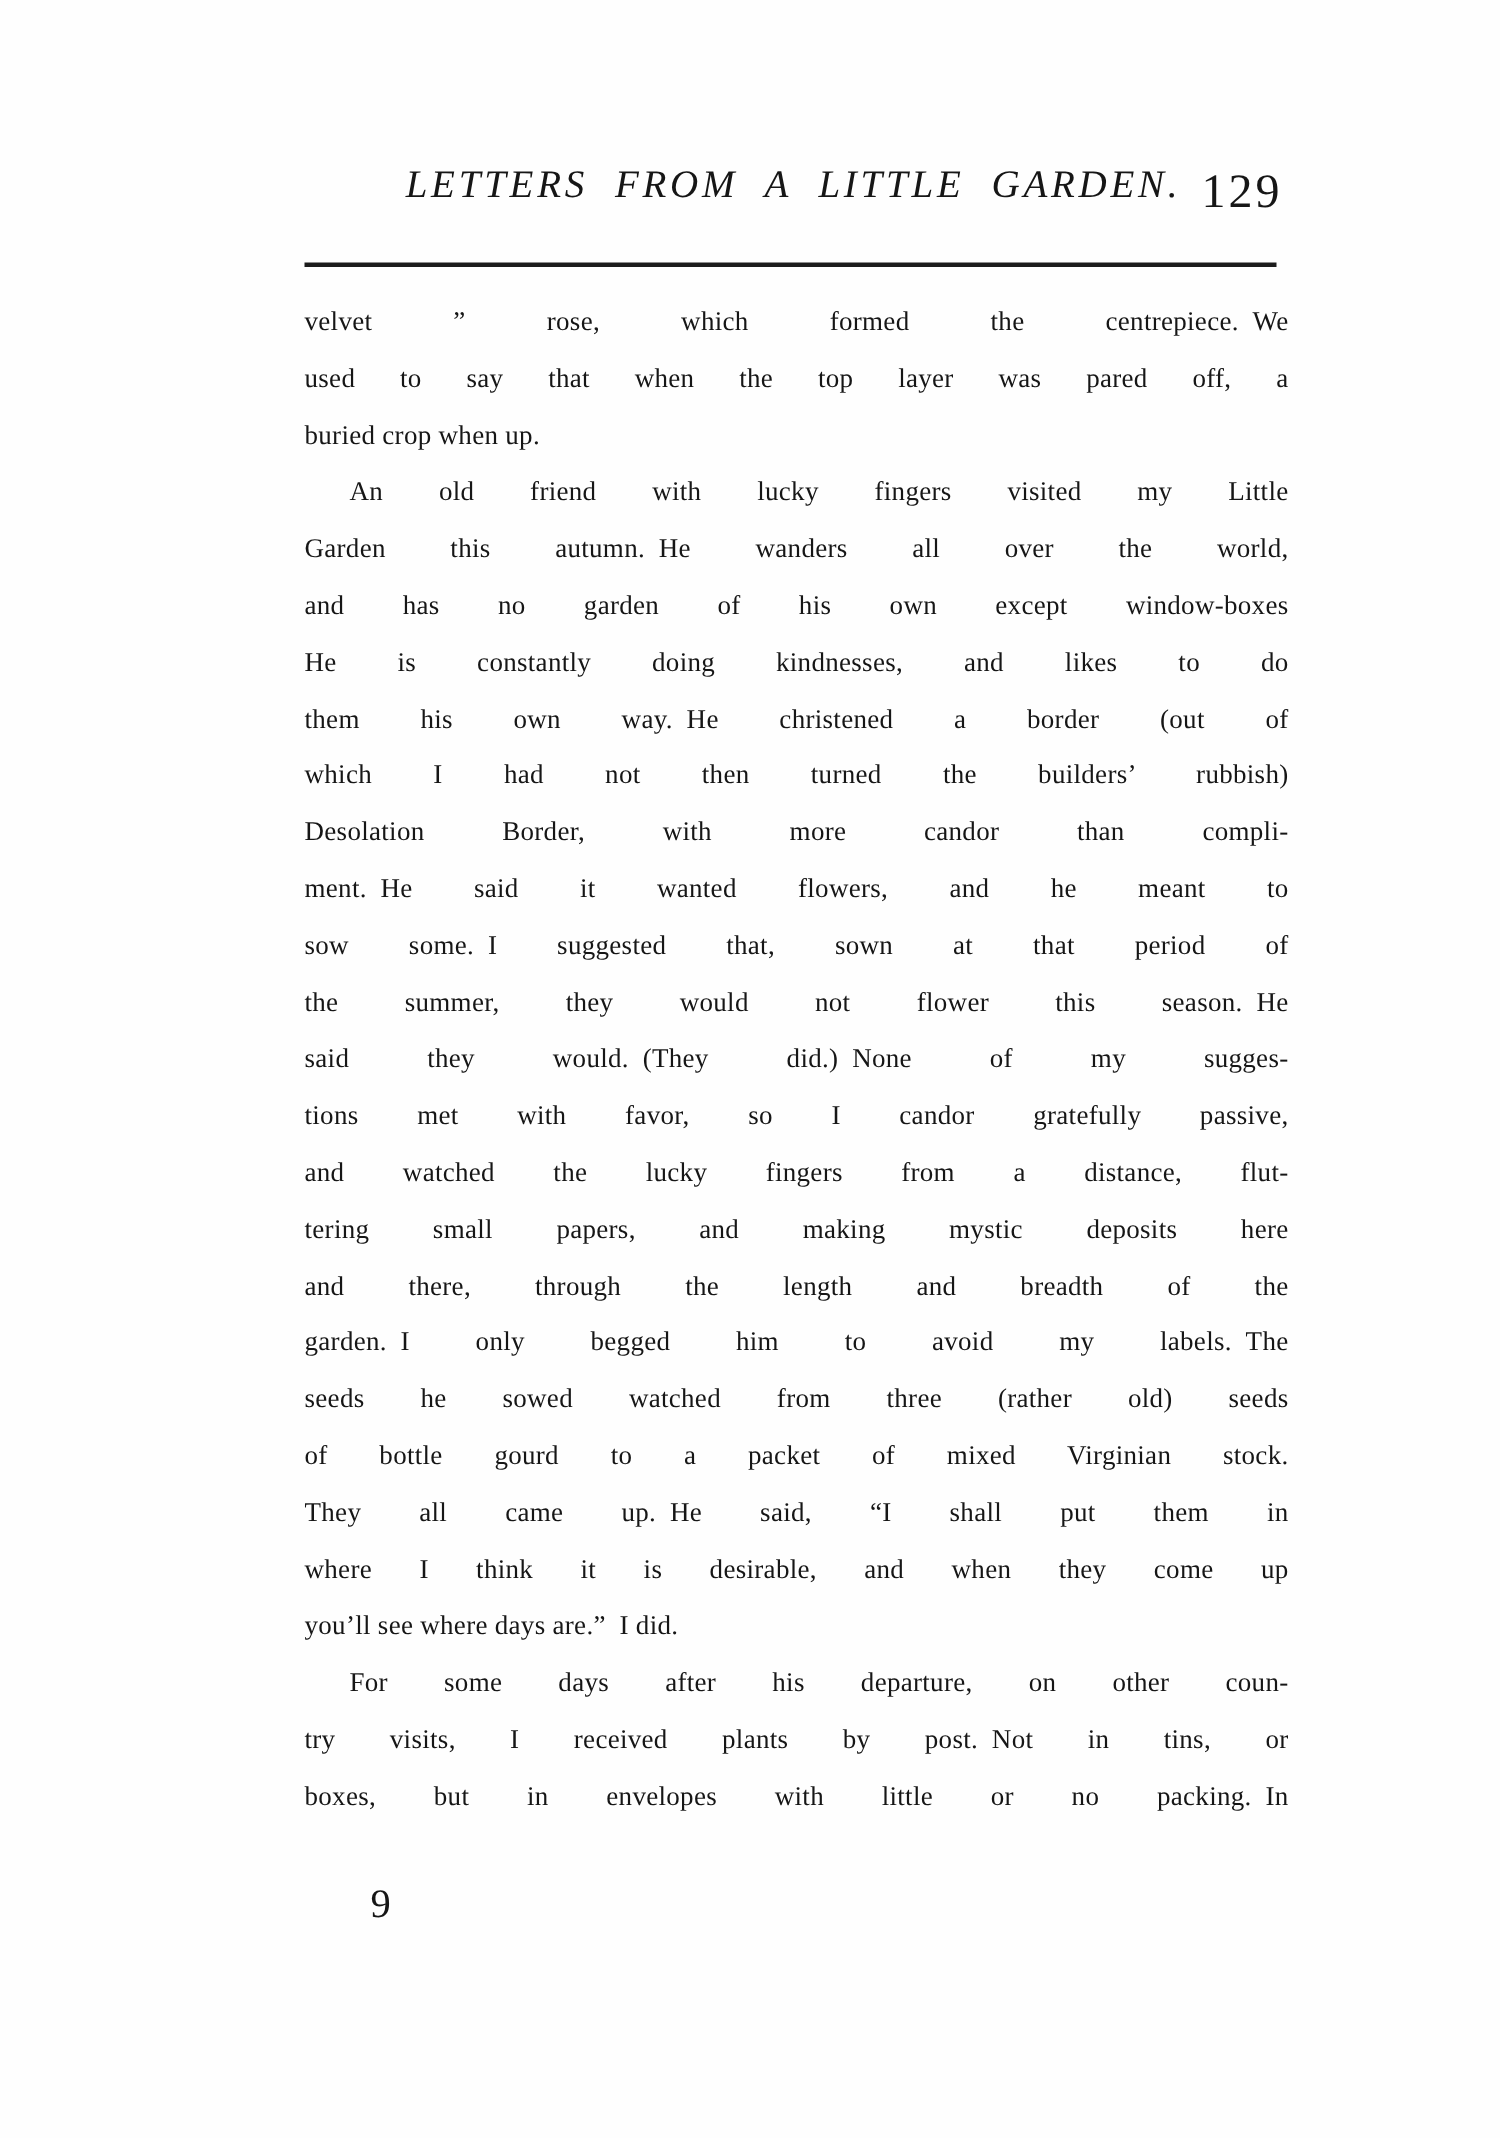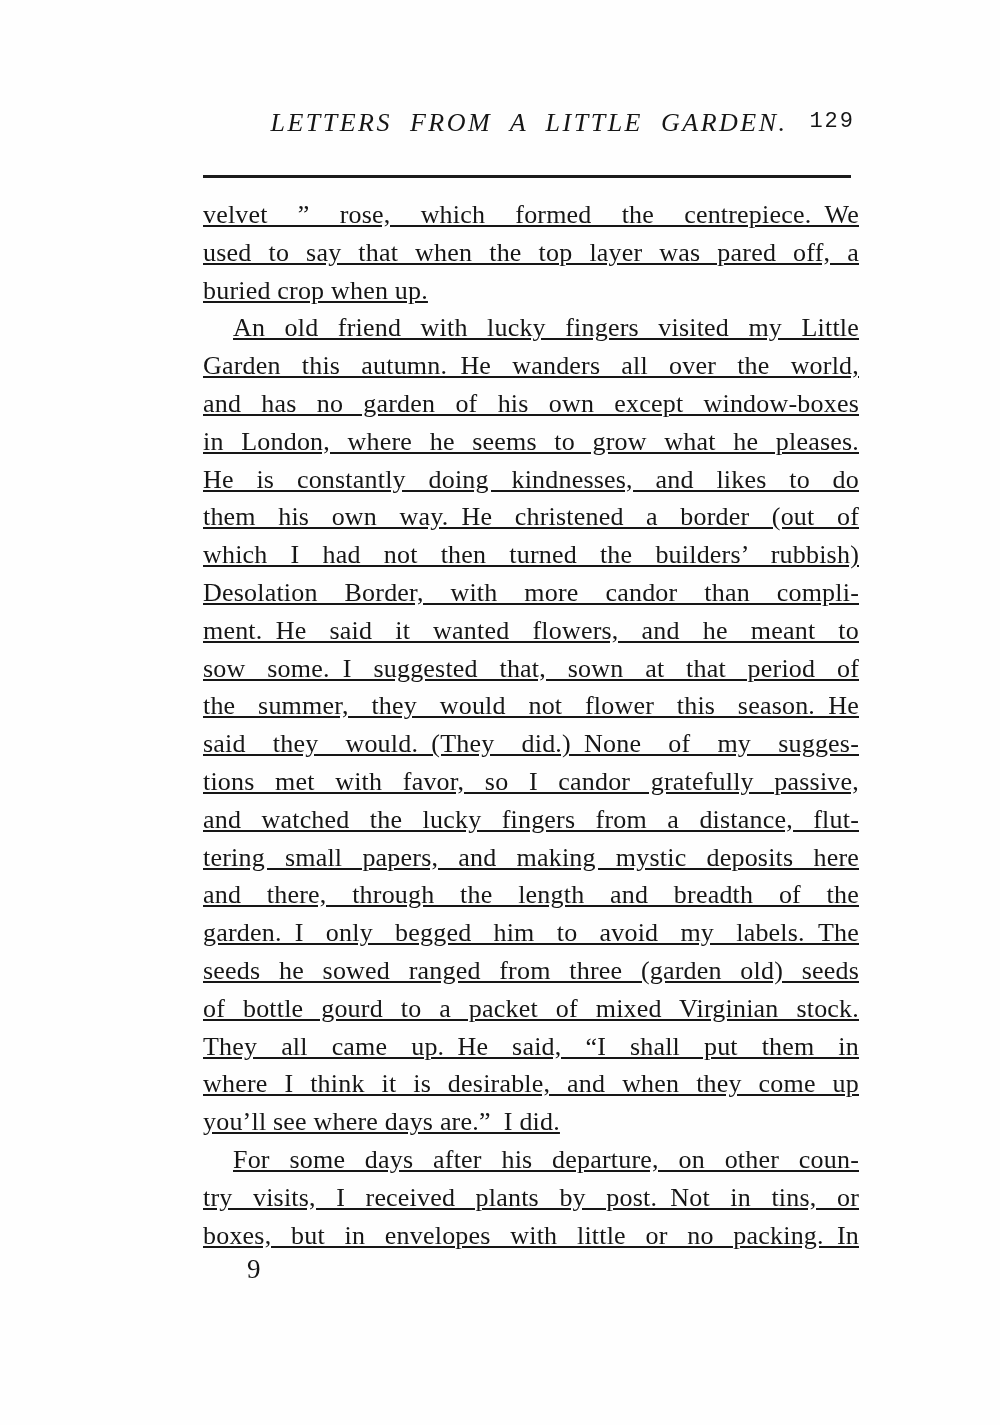--- a/index.html
+++ b/index.html
@@ -29,46 +29,44 @@
     font-size: 26px;
     letter-spacing: 2.5px;
     word-spacing: 9px;
     white-space: nowrap;
   }
   .page-number {
     position: absolute;
     right: 0;
     top: 1px;
     font-style: normal;
-    font-size: 22px;
+    font-size: 32px;
     letter-spacing: 2px;
     font-feature-settings: "onum";
-    font-family: Liberation Mono, monospace;
   }
   .rule {
     position: absolute;
     left: 203px;
     top: 175px;
     width: 648px;
     height: 3px;
     background: #1c1c1c;
   }
   .text-block {
     position: absolute;
     left: 203px;
     top: 196px;
     width: 656px;
   }
   .line {
-    font-size: 26px;
+    font-size: 18px;
     line-height: 37.8px;
     text-align: justify;
     text-align-last: justify;
     letter-spacing: 0.2px;
-    text-decoration: underline;
   }
   .line.indent {
     text-indent: 30px;
   }
   .line.para-end {
     text-align-last: left;
   }
   .signature {
     position: absolute;
     left: 247px;
@@ -88,35 +86,34 @@
 
   <div class="rule"></div>
 
   <div class="text-block">
     <div class="line">velvet ” rose, which formed the centrepiece. We</div>
     <div class="line">used to say that when the top layer was pared off, a</div>
     <div class="line para-end">buried crop when up.</div>
     <div class="line indent">An old friend with lucky fingers visited my Little</div>
     <div class="line">Garden this autumn. He wanders all over the world,</div>
     <div class="line">and has no garden of his own except window-boxes</div>
-    <div class="line">in London, where he seems to grow what he pleases.</div>
     <div class="line">He is constantly doing kindnesses, and likes to do</div>
     <div class="line">them his own way. He christened a border (out of</div>
     <div class="line">which I had not then turned the builders’ rubbish)</div>
     <div class="line">Desolation Border, with more candor than compli-</div>
     <div class="line">ment. He said it wanted flowers, and he meant to</div>
     <div class="line">sow some. I suggested that, sown at that period of</div>
     <div class="line">the summer, they would not flower this season. He</div>
     <div class="line">said they would. (They did.) None of my sugges-</div>
     <div class="line">tions met with favor, so I candor gratefully passive,</div>
     <div class="line">and watched the lucky fingers from a distance, flut-</div>
     <div class="line">tering small papers, and making mystic deposits here</div>
     <div class="line">and there, through the length and breadth of the</div>
     <div class="line">garden. I only begged him to avoid my labels. The</div>
-    <div class="line">seeds he sowed ranged from three (garden old) seeds</div>
+    <div class="line">seeds he sowed watched from three (rather old) seeds</div>
     <div class="line">of bottle gourd to a packet of mixed Virginian stock.</div>
     <div class="line">They all came up. He said, “I shall put them in</div>
     <div class="line">where I think it is desirable, and when they come up</div>
     <div class="line para-end">you’ll see where days are.” I did.</div>
     <div class="line indent">For some days after his departure, on other coun-</div>
     <div class="line">try visits, I received plants by post. Not in tins, or</div>
     <div class="line">boxes, but in envelopes with little or no packing. In</div>
   </div>
 
   <div class="signature">9</div>

